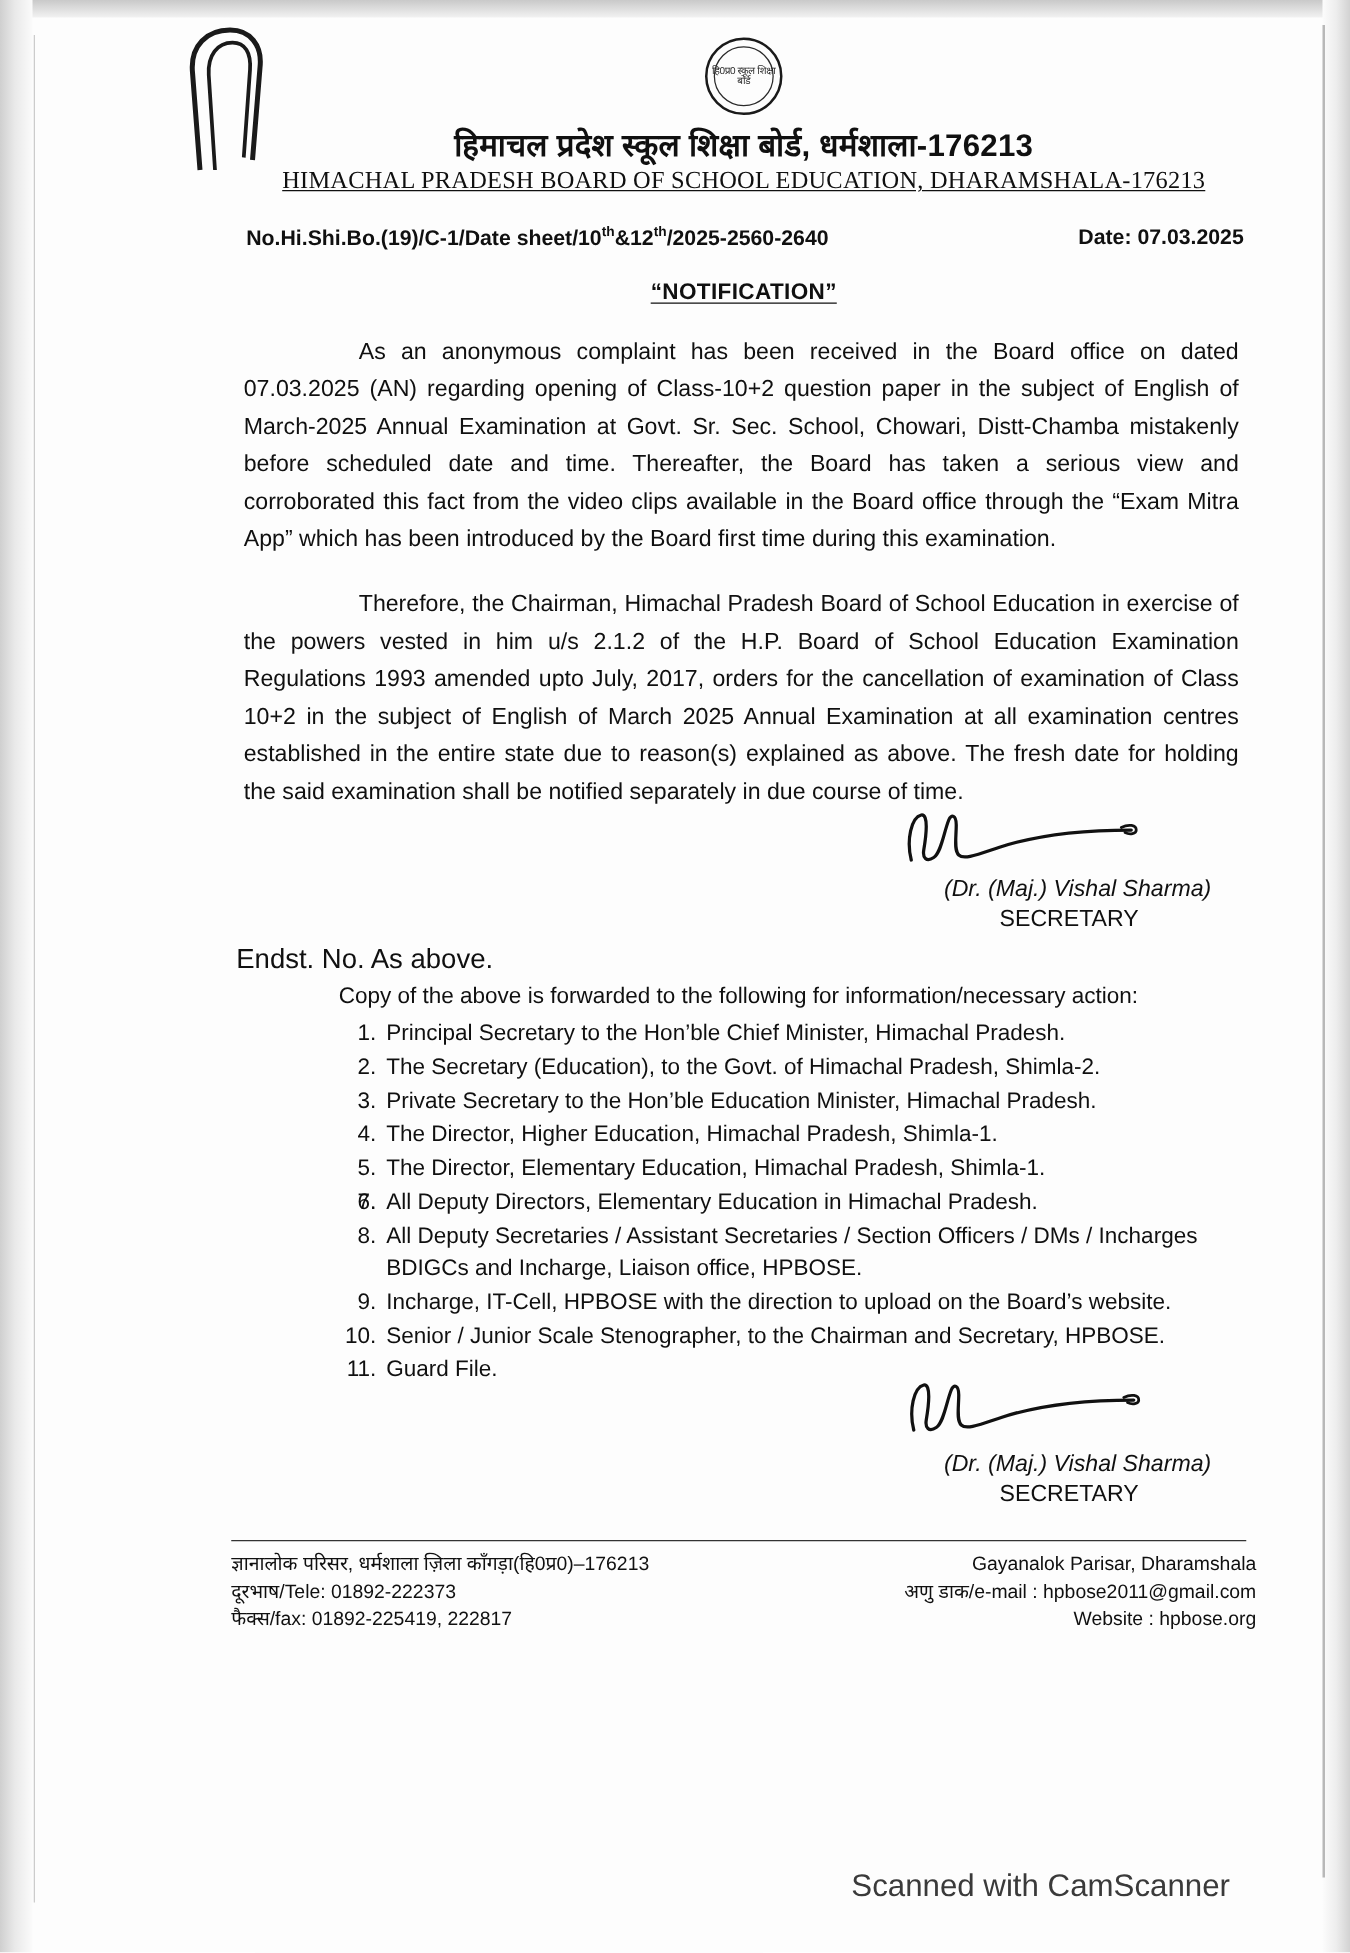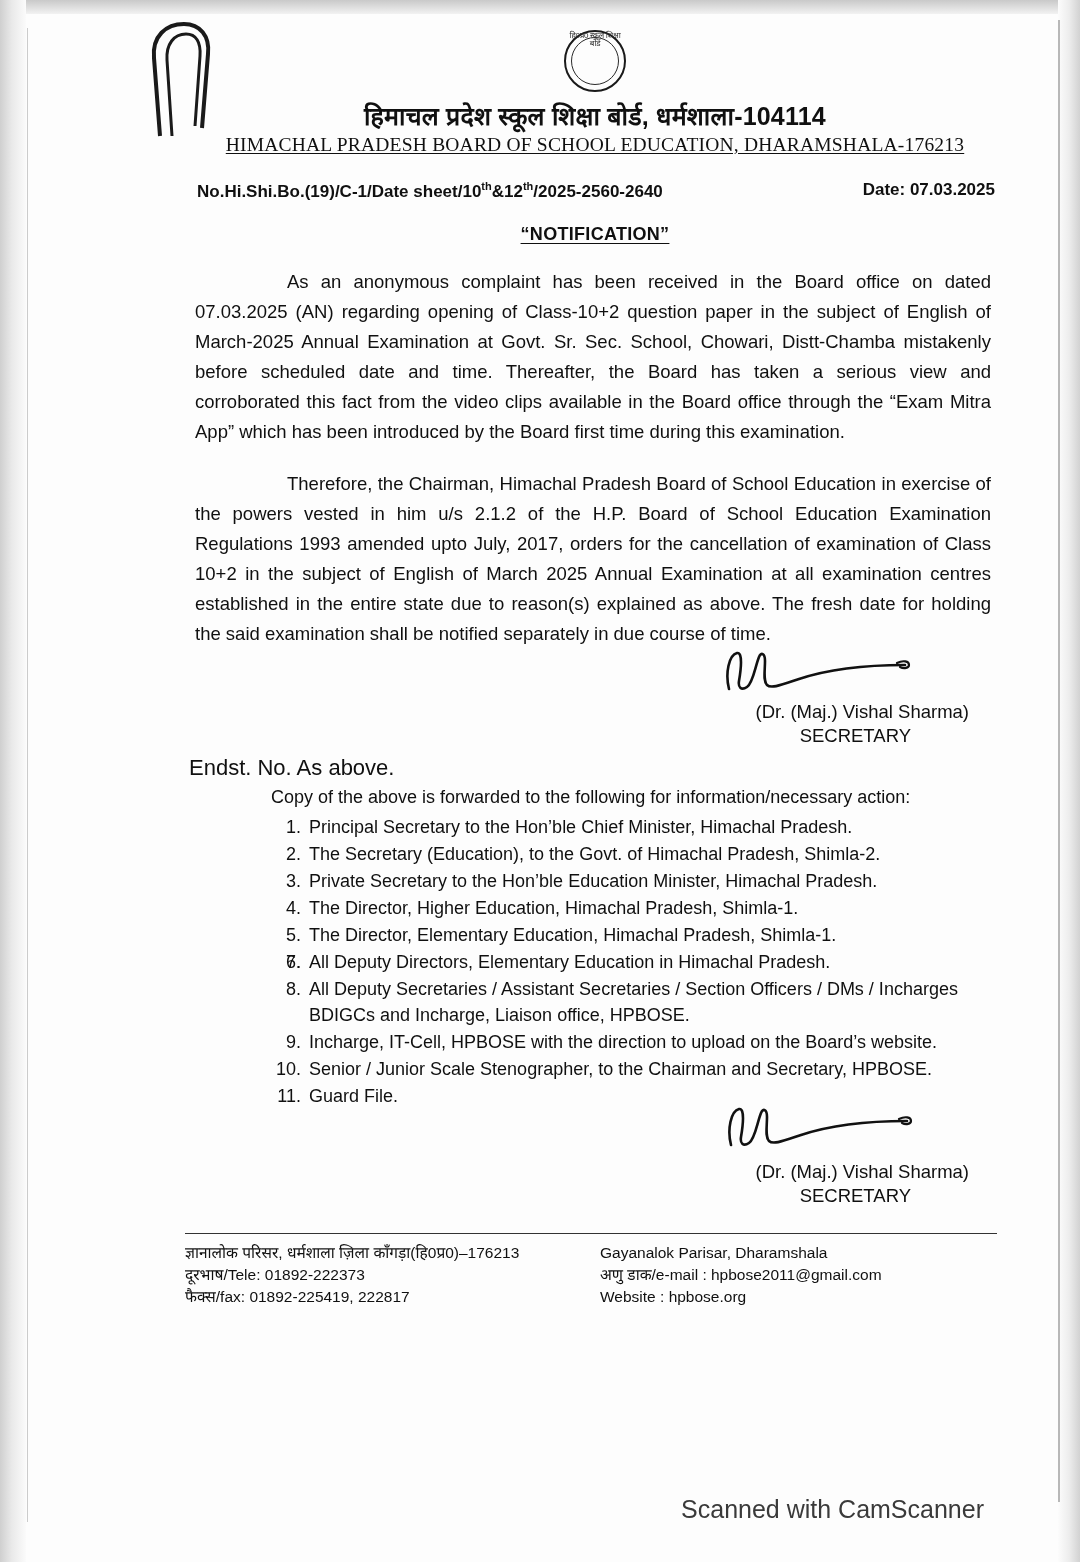--- a/index.html
+++ b/index.html
@@ -69,21 +69,21 @@
   }
 
   .emblem {
     width: 58px;
     height: 58px;
     margin: 0 auto;
     border: 2px solid #1a1a1a;
     border-radius: 50%;
     position: relative;
     display: flex;
-    align-items: flex-start;
+    align-items: center;
     justify-content: center;
   }
   .emblem:after {
     content: "";
     position: absolute;
     left: 5px; top: 5px; right: 5px; bottom: 5px;
     border: 1px solid #2a2a2a;
     border-radius: 50%;
   }
   .emblem-glyph {
@@ -147,20 +147,21 @@
     text-align: right;
     padding-right: 36px;
   }
   .sign-mark {
     height: 46px;
     position: relative;
   }
   .sig-name {
     font-size: 18.5px;
     margin-top: 2px;
+    font-style: italic;
   }
   .sig-desig {
     font-size: 18.5px;
     margin-top: 2px;
     margin-right: 58px;
   }
 
   .endst {
     font-size: 22px;
     margin-top: 8px;
@@ -194,21 +195,21 @@
     margin: 26px 8px 0 0;
     border-top: 1.5px solid #333;
   }
   .footer {
     display: flex;
     margin-top: 8px;
     font-size: 15.5px;
     line-height: 22px;
   }
   .footer-col { width: 50%; }
-  .footer-col.right { padding-left: 10px; }
+  .footer-col.right { padding-left: 10px; text-align: right; }
 
   .camscanner {
     position: absolute;
     right: 96px;
     bottom: 38px;
     font-size: 25px;
     color: #3a3a3a;
     font-family: "Liberation Sans", sans-serif;
   }
 </style>
@@ -227,21 +228,21 @@
     <path d="M20 118 L14 40 C12 18 26 6 44 6 C60 6 70 18 68 36 L62 110" fill="none" stroke="#1a1a1a" stroke-width="4"></path>
     <path d="M32 118 L27 42 C26 26 34 16 46 16 C56 16 61 24 60 38 L55 108" fill="none" stroke="#1a1a1a" stroke-width="3"></path>
   </svg>
 
   <div class="content">
 
     <div class="emblem">
       <div class="emblem-glyph">हि0प्र0 स्कूल शिक्षा बोर्ड</div>
     </div>
 
-    <div class="hdr-hindi">हिमाचल प्रदेश स्कूल शिक्षा बोर्ड, धर्मशाला-104114</div>
+    <div class="hdr-hindi">हिमाचल प्रदेश स्कूल शिक्षा बोर्ड, धर्मशाला-176213</div>
     <div class="hdr-eng">HIMACHAL PRADESH BOARD OF SCHOOL EDUCATION, DHARAMSHALA-176213</div>
 
     <div class="ref-row">
       <div>No.Hi.Shi.Bo.(19)/C-1/Date sheet/10<sup>th</sup>&amp;12<sup>th</sup>/2025-2560-2640</div>
       <div>Date: 07.03.2025</div>
     </div>
 
     <div class="notif-title"><span>“NOTIFICATION”</span></div>
 
     <p class="body-para">As an anonymous complaint has been received in the Board office on dated 07.03.2025 (AN) regarding opening of Class-10+2 question paper in the subject of English of March-2025 Annual Examination at Govt. Sr. Sec. School, Chowari, Distt-Chamba mistakenly before scheduled date and time. Thereafter, the Board has taken a serious view and corroborated this fact from the video clips available in the Board office through the “Exam Mitra App” which has been introduced by the Board first time during this examination.</p>

